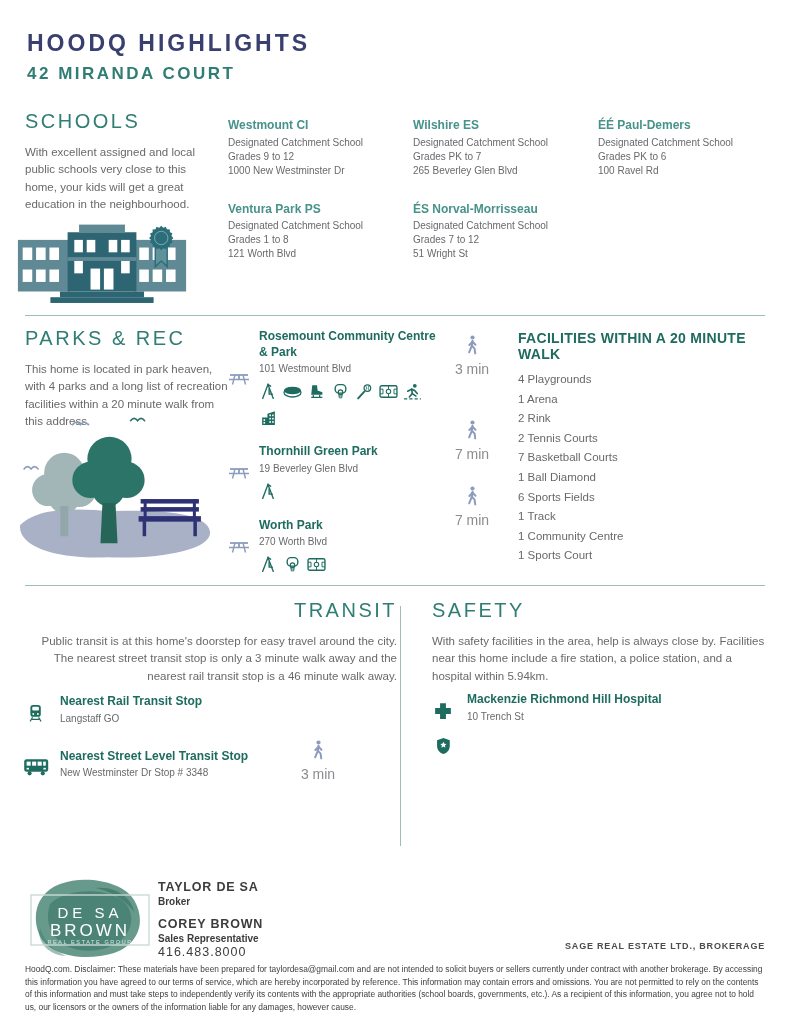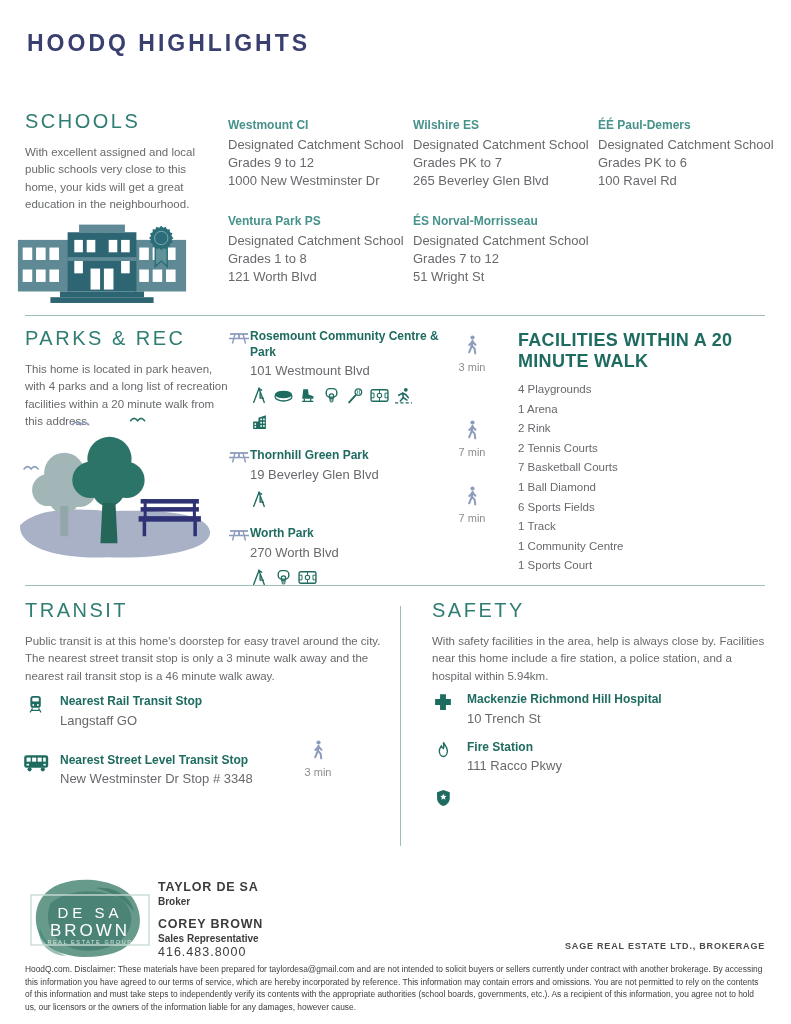--- a/index.html
+++ b/index.html
@@ -10,77 +10,78 @@
   
   .header{position:absolute;left:27px;top:30px;}
   .h1{font-size:23px;letter-spacing:3px;color:#393f6f;font-weight:bold;}
   .h2{font-size:17px;letter-spacing:2.5px;color:#2f7d73;margin-top:7px;font-weight:bold;}
 
   
   .section-title{font-size:20px;letter-spacing:2.5px;color:#2f7d73;font-weight:normal;margin-bottom:11px;}
   .body-text{font-size:11.5px;color:#67696c;line-height:1.5;}
   .item-name{font-weight:bold;font-size:12px;color:#1e6b60;line-height:1.3;margin-bottom:2px;}
   .school-name{color:#47928a;}
-  .item-sub{font-size:13px;color:#67696c;line-height:1.4;}
+  .item-sub{font-size:10px;color:#67696c;line-height:1.4;}
 
   
   .schools-block{position:absolute;left:25px;top:110px;width:196px;}
   .building-svg{position:absolute;left:16px;top:213px;width:172px;height:92px;}
   #schools-columns{position:absolute;left:228px;top:118px;display:flex;width:560px;}
   .school-col{width:185px;}
   .school-item{margin-bottom:24px;}
 
   .divider{position:absolute;left:25px;width:740px;height:1px;background:#9dbdb9;}
   #div1{top:315px;} #div2{top:585px;}
   .vdivider{position:absolute;left:400px;top:606px;width:1px;height:240px;background:#9dbdb9;}
 
   
   .parks-block{position:absolute;left:25px;top:327px;width:206px;}
   .park-illustration{position:absolute;left:12px;top:412px;width:206px;height:152px;}
   #parks-list{position:absolute;left:228px;top:329px;width:216px;}
   .park-item{margin-bottom:14px;}
-  .park-row{display:flex;gap:0;align-items:flex-start;}
+  .park-row{display:flex;gap:9px;align-items:center;}
   .park-icon svg{width:22px;height:15px;margin-top:1px;}
   .fac-icons{display:flex;flex-wrap:wrap;gap:5px;margin-top:7px;max-width:172px;}
   .fac-icon svg{width:19px;height:17px;}
 
   .walk-badge{position:absolute;left:450px;width:44px;text-align:center;}
   .walk-icon svg{width:15px;height:21px;}
-  .walk-label{font-size:11px;color:#8a8d90;margin-top:1px;}
+  .walk-label{font-size:14px;color:#8a8d90;margin-top:1px;}
 
   .facilities-block{position:absolute;left:518px;top:330px;width:255px;}
-  .fac-title{font-weight:bold;font-size:18px;color:#1e6b60;letter-spacing:.3px;margin-bottom:11px;}
+  .fac-title{font-weight:bold;font-size:14px;color:#1e6b60;letter-spacing:.3px;margin-bottom:11px;}
   .facility-line{font-size:11.5px;color:#67696c;margin-bottom:7.6px;}
 
   
-  .transit-block{position:absolute;left:25px;top:599px;width:372px;}
+  .transit-block{position:absolute;left:25px;top:599px;width:372px;text-align:right;}
   .safety-block{position:absolute;left:432px;top:599px;width:336px;}
   #transit-items{position:absolute;left:25px;top:694px;}
   #safety-items{position:absolute;left:432px;top:692px;}
-  .poi-item{display:flex;gap:13px;margin-bottom:23px;align-items:flex-start;}
+  .poi-item{display:flex;gap:13px;margin-bottom:23px;align-items:flex-end;}
   .poi-item-safety{margin-bottom:12px;}
   .poi-icon{width:22px;display:flex;justify-content:center;flex-shrink:0;margin-top:1px;}
   .poi-icon svg{height:18px;}
 
   
   .logo-svg{position:absolute;left:26px;top:876px;width:128px;height:86px;}
   #agents{position:absolute;left:158px;top:880px;}
   .agent-name{font-size:12.5px;font-weight:bold;letter-spacing:.8px;color:#3c3c3c;}
   .agent-role{font-size:10px;font-weight:bold;color:#3c3c3c;margin-top:2px;margin-bottom:10px;}
   .phone{position:absolute;left:158px;top:945px;font-size:12.5px;letter-spacing:1px;color:#3c3c3c;}
   .brokerage{position:absolute;right:26px;top:941px;font-size:9px;letter-spacing:.8px;color:#4c4c4c;font-weight:bold;}
   .disclaimer{position:absolute;left:25px;top:963px;width:742px;font-size:8.4px;line-height:1.5;color:#404040;}
 </style>
 </head>
 <body>
 
 <div class="page">
 
   <div class="header">
     <div class="h1">HOODQ HIGHLIGHTS</div>
+    <div class="h2">42 MIRANDA COURT</div>
   </div>
 
   <div class="schools-block">
     <div class="section-title">SCHOOLS</div>
     <div class="body-text">With excellent assigned and local public schools very close to this home, your kids will get a great education in the neighbourhood.</div>
   </div>
 
   <svg class="building-svg" viewBox="0 0 180 92">
     <rect x="2" y="26" width="54" height="54" fill="#5e8995"></rect>
     <rect x="124" y="26" width="54" height="54" fill="#5e8995"></rect>
@@ -424,31 +425,20 @@
               <path d="M5.4 1 H10.6 V5.4 H15 V10.6 H10.6 V15 H5.4 V10.6 H1 V5.4 H5.4 Z" fill="#1e6b60"></path>
             </svg></span>
         </span>
         <div>
           <div class="item-name">Mackenzie Richmond Hill Hospital</div>
           <div class="item-sub">10 Trench St</div>
         </div>
       </div>
       <div class="poi-item poi-item-safety">
         <span class="poi-icon">
-          <span><svg viewBox="0 0 12 17">
-              <path d="M6 1.2 C7.4 4 9.8 5.6 9.8 9.4 C9.8 12.4 8.1 14.6 6 14.6 C3.9 14.6 2.2 12.4 2.2 9.4 C2.2 7.2 3.3 6 4.1 4.7 C4.7 6.1 5.4 6.7 6 7.1 C6.9 5.5 6.5 3.6 6 1.2 Z" fill="none" stroke="#1e6b60" stroke-width="1.3"></path>
-            </svg></span>
-        </span>
-        <div>
-          <div class="item-name">Fire Station</div>
-          <div class="item-sub">111 Racco Pkwy</div>
-        </div>
-      </div>
-      <div class="poi-item poi-item-safety">
-        <span class="poi-icon">
           <span><svg viewBox="0 0 14 17">
               <path d="M7 1 L13 3 V8.2 C13 12.3 10.5 15 7 16 C3.5 15 1 12.3 1 8.2 V3 Z" fill="#1e6b60"></path>
               <path d="M7 4.5 L7.9 6.4 L10 6.6 L8.4 8 L8.9 10.1 L7 9 L5.1 10.1 L5.6 8 L4 6.6 L6.1 6.4 Z" fill="#fff"></path>
             </svg></span>
         </span>
       </div>
     </div>
 
   <svg class="logo-svg" viewBox="0 0 128 86">
     <path d="M34 8 C60 -2 98 6 108 24 C120 44 114 68 88 77 C58 86 22 80 13 58 C5 38 12 16 34 8 Z" fill="#5a9180" opacity="0.92"></path>

